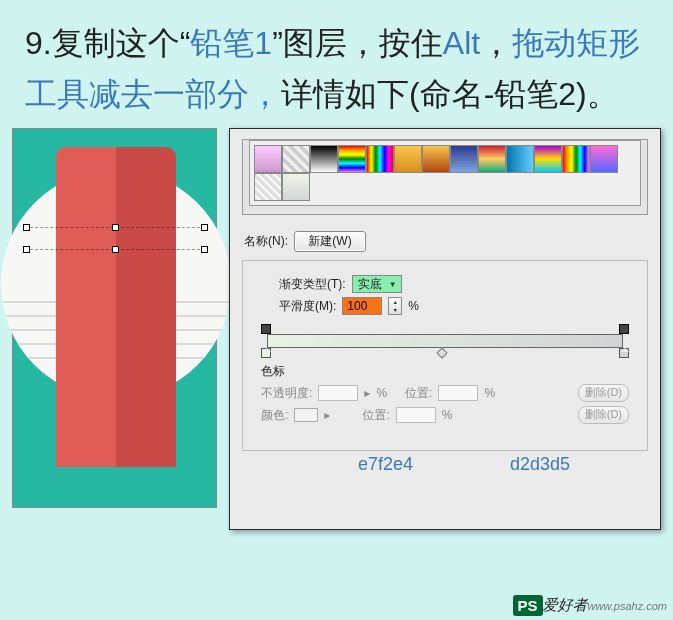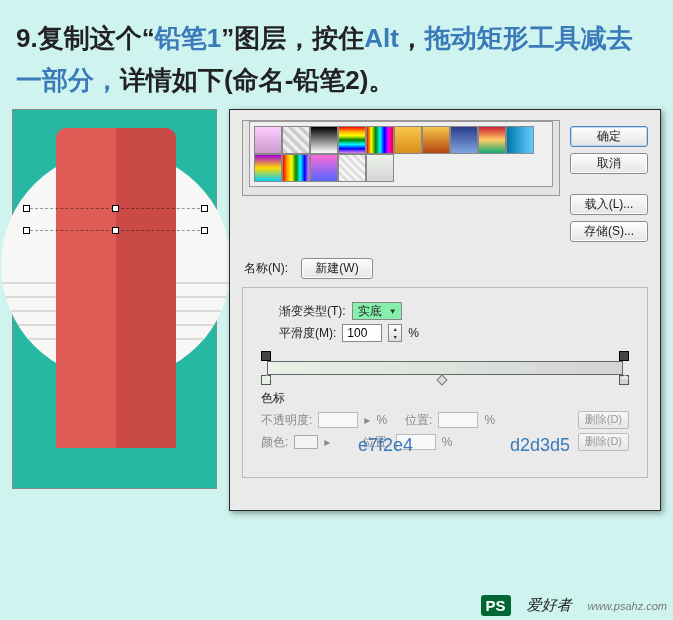--- a/index.html
+++ b/index.html
@@ -1,17 +1,17 @@
 <!DOCTYPE html>
 <html><head>
 <meta charset="utf-8">
 <style>
   *{box-sizing:border-box;margin:0;padding:0;font-family:"Microsoft YaHei","SimSun",sans-serif}
   body{width:673px;height:620px;background:#cff4f0;position:relative;overflow:hidden}
-  .instruction{padding:18px 20px 8px 16px;font-size:26px;line-height:1.6;color:#3b7ab9;font-weight:700}
+  .instruction{padding:18px 20px 8px 25px;font-size:32px;line-height:1.6;color:#3b7ab9;font-weight:400}
   .content{display:flex;gap:12px;padding:0 12px}
   
   .preview{width:205px;height:380px;background:#26b8a2;position:relative;flex-shrink:0;border:1px solid #888}
   .preview-circle{position:absolute;width:230px;height:230px;border-radius:50%;background:#f7f7f5;left:-12px;top:40px;overflow:hidden}
   .preview-lines{position:absolute;width:100%;bottom:28px}
   .preview-line{height:2px;background:#d9d9d7;margin:12px 0}
   .pencil{position:absolute;left:43px;top:18px;width:120px;height:320px;background:linear-gradient(to right,#e05c56 0 50%,#c94a47 50% 100%);border-radius:10px 10px 0 0;z-index:3}
   .sel-line{position:absolute;height:1px;width:180px;left:12px;border-top:1px dashed rgba(0,0,0,0.4);z-index:5}
   .sel-t{top:98px}.sel-b{top:120px}
   .handle{position:absolute;width:7px;height:7px;background:#fff;border:1px solid #000;z-index:6}
@@ -28,44 +28,44 @@
   .dlg-body{padding:10px 12px 8px 12px;display:flex;gap:10px}
   .preset-col{flex:1}
   .preset-frame{border:1px solid #999;background:#e4e4e4}
   .preset-head{display:flex;align-items:center;justify-content:space-between;padding:4px 8px 2px 10px}
   .gear{width:14px;height:14px;color:#555;display:flex;align-items:center;justify-content:center}
   .swatches{display:flex;flex-wrap:wrap;padding:4px;gap:0;background:#efefef;border-top:1px solid #ccc;margin:0 6px 8px 6px;border:1px solid #999}
   .sw{width:28px;height:28px;border:1px solid #888;margin:0;flex-shrink:0}
   .btn-col{width:78px;display:flex;flex-direction:column;gap:6px;padding-top:6px}
   .btn{height:21px;background:linear-gradient(#fdfdfd,#e5e5e5);border:1px solid #8a8a8a;border-radius:3px;font-size:12px;display:flex;align-items:center;justify-content:center;cursor:pointer;box-shadow:0 0 0 1px #fff inset}
   .btn.primary{border-color:#4a87c7;box-shadow:0 0 0 1px #bcd6f1 inset}
-  .name-row{display:flex;align-items:center;gap:13px;padding:8px 12px 0 14px}
+  .name-row{display:flex;align-items:center;gap:6px;padding:8px 12px 0 14px}
   .name-row input{flex:1;height:20px;border:1px solid #999;padding:0 5px;font-size:12px;background:#fff}
   .group{margin:8px 12px 22px 12px;border:1px solid #bbb;padding:10px 10px 22px 10px;position:relative;background:#eaeaea}
   .row{display:flex;align-items:center;gap:6px;margin:4px 0}
   .row label{font-size:12px}
   .sel{height:18px;border:1px solid #888;background:#86efac;padding:0 18px 0 5px;font-size:12px;position:relative;display:flex;align-items:center;min-width:50px}
   .sel::after{content:"▼";position:absolute;right:4px;font-size:8px;color:#333}
-  .num{width:40px;height:18px;border:1px solid #888;background:#ffffff;padding:0 4px;font-size:12px}
+  .num{width:40px;height:18px;border:1px solid #888;background:#f97316;padding:0 4px;font-size:12px}
   .spin{width:14px;height:18px;border:1px solid #888;background:linear-gradient(#fff,#ddd);display:flex;flex-direction:column}
   .spin span{flex:1;font-size:6px;text-align:center;line-height:8px}
   .grad-bar{position:relative;height:28px;margin:12px 6px 2px 6px}
   .grad-track{height:14px;border:1px solid #666;background:linear-gradient(to right,#e7f2e4,#d2d3d5);position:absolute;left:8px;right:8px;top:7px}
   .opstop{position:absolute;top:-3px;width:10px;height:10px;background:#444;border:1px solid #000}
   .opstop::after{content:"";position:absolute;left:1px;bottom:-4px;border:4px solid transparent;border-top-color:#444}
   .colstop{position:absolute;bottom:-3px;width:10px;height:10px;background:#eee;border:1px solid #555}
   .colstop::after{content:"";position:absolute;left:1px;top:-5px;border:4px solid transparent;border-bottom-color:#eee}
   .stop-mid{width:8px;height:8px;background:#ddd;border:1px solid #777;transform:rotate(45deg);position:absolute;bottom:-2px}
   .sect-label{margin:8px 0 2px 8px;font-size:12px}
   .marker-row{display:flex;align-items:center;gap:6px;margin:4px 8px;font-size:12px;color:#888}
   .marker-row .swatch{width:24px;height:14px;border:1px solid #aaa;background:#f3f3f3}
   .marker-row input{width:40px;height:16px;border:1px solid #bbb;background:#f8f8f8}
-  .marker-row .sbtn{height:18px;padding:0 6px;border:1px solid #bbb;background:linear-gradient(#f6f6f6,#e6e6e6);border-radius:2px;color:#999;font-size:11px;margin-left:auto}
+  .marker-row .sbtn{height:18px;padding:0 6px;border:1px solid #bbb;background:linear-gradient(#f6f6f6,#e6e6e6);border-radius:8px;color:#999;font-size:11px;margin-left:auto}
   .color-annot{position:absolute;font-size:18px;color:#3b7ab9;font-weight:500;z-index:20}
-  .watermark{position:absolute;right:6px;bottom:4px;display:flex;align-items:center;gap:16px;font-size:12px;font-style:italic}
+  .watermark{position:absolute;right:6px;bottom:4px;display:flex;align-items:center;gap:0;font-size:12px;font-style:italic}
   .watermark .ps{background:#063;color:#fff;font-weight:bold;font-style:normal;padding:2px 5px;border-radius:3px;font-size:15px}
   .watermark .txt1{color:#222;font-size:15px}
   .watermark .txt2{color:#777;font-size:11px}
 </style>
 </head>
 <body>
 
 <div class="instruction"><span style="color:#222">9.复制这个</span><span style="color:#222">“</span><span style="color:#3b7ab9">铅笔1</span><span style="color:#222">”</span><span style="color:#222">图层，按住</span><span style="color:#3b7ab9">Alt</span><span style="color:#222">，</span><span style="color:#3b7ab9">拖动矩形工具减去一部分，</span><span style="color:#222">详情如下(命名-铅笔2)。</span></div>
 
 <div class="content">
@@ -107,27 +107,20 @@
             <div class="sw" style="background:linear-gradient(#2b3d8c,#7fa4e0)"></div>
             <div class="sw" style="background:linear-gradient(#c23,#fc6,#1a7)"></div>
             <div class="sw" style="background:linear-gradient(90deg,#07a,#6cf)"></div>
             <div class="sw" style="background:linear-gradient(#a0d,#fd0,#0cf)"></div>
             <div class="sw" style="background:linear-gradient(90deg,red,orange,yellow,green,cyan,blue,violet)"></div>
             <div class="sw" style="background:linear-gradient(#ff6bd6,#56f)"></div>
             <div class="sw" style="background:linear-gradient(45deg,#f6f6f6 25%,#ddd 25% 50%,#f6f6f6 50% 75%,#ddd 75%);background-size:8px 8px"></div>
             <div class="sw" style="background:linear-gradient(#edf4ea,#d4d5d7)"></div>
           </div>
         </div>
-      </div>
-      <div class="btn-col">
-        <div class="btn primary">确定</div>
-        <div class="btn">取消</div>
-        <div style="height:8px"></div>
-        <div class="btn">载入(L)...</div>
-        <div class="btn">存储(S)...</div>
       </div>
     </div>
 
     <div class="name-row">
       <label>名称(N):</label>
       <div class="btn" style="width:72px">新建(W)</div>
     </div>
 
     <div class="group">
       <div class="row" style="margin-left:26px">

